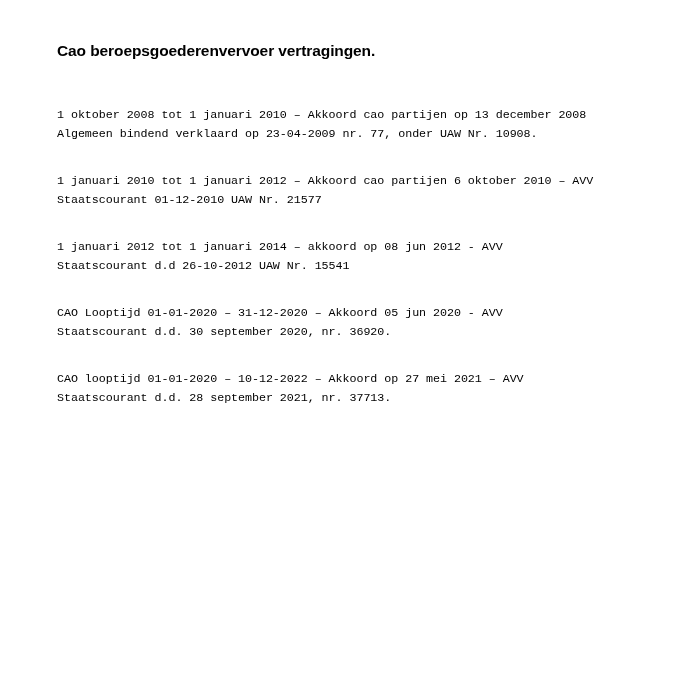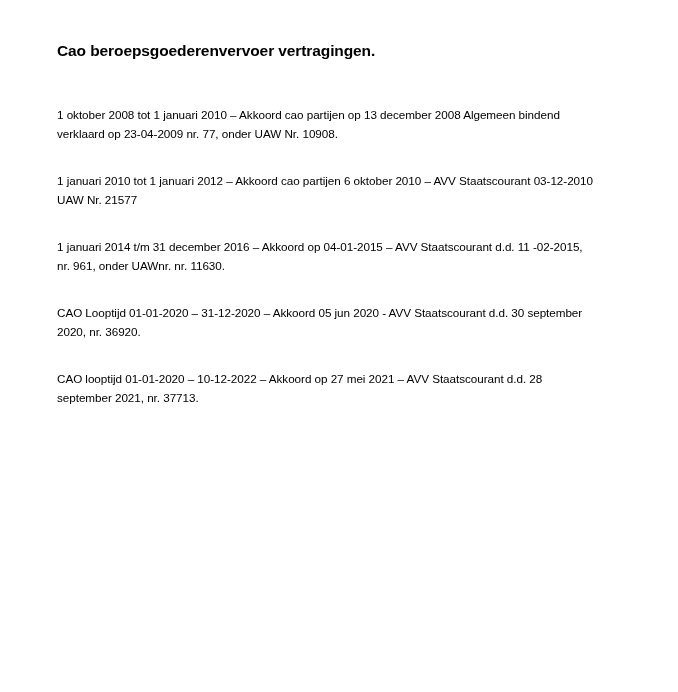--- a/index.html
+++ b/index.html
@@ -32,44 +32,45 @@
   .paragraph {
     font-size: 11.7px;
     line-height: 1.62;
     margin: 0;
     color: #000000;
     letter-spacing: -0.05px;
     text-align: left;
   }
   .para-block {
     margin-top: 28px;
+    font-family: Liberation Mono, monospace;
   }
   .para-block.first {
     margin-top: 45px;
   }
 </style>
 </head>
 <body>
 
 <div class="page">
 
   <h1 class="doc-title">Cao beroepsgoederenvervoer vertragingen.</h1>
 
   <div class="para-block first">
     <p class="paragraph">1 oktober 2008 tot 1 januari 2010 – Akkoord cao partijen op 13 december 2008 Algemeen bindend verklaard op 23-04-2009  nr. 77, onder UAW Nr. 10908.</p>
   </div>
 
   <div class="para-block">
-    <p class="paragraph">1 januari 2010 tot 1 januari 2012 – Akkoord cao partijen  6 oktober 2010 – AVV Staatscourant 03-12-2010  UAW Nr. 21577</p>
+    <p class="paragraph">1 januari 2010 tot 1 januari 2012 – Akkoord cao partijen  6 oktober 2010 – AVV Staatscourant 01-12-2010  UAW Nr. 21577</p>
   </div>
 
+  <div class="para-block">
+    <p class="paragraph">1 januari 2012 tot 1 januari 2014 – akkoord op 08 jun 2012 -  AVV Staatscourant d.d  26-10-2012 UAW Nr. 15541</p>
+  </div>
 
-  <div class="para-block">
-    <p class="paragraph">1 januari 2014 t/m 31 december 2016 – Akkoord op 04-01-2015 –  AVV Staatscourant d.d. 11 -02-2015, nr. 961, onder UAWnr. nr. 11630.</p>
-  </div>
 
 
 
   <div class="para-block">
     <p class="paragraph">CAO Looptijd 01-01-2020 – 31-12-2020 – Akkoord 05 jun 2020 - AVV Staatscourant d.d. 30 september 2020, nr. 36920.</p>
   </div>
 
   <div class="para-block">
     <p class="paragraph">CAO looptijd 01-01-2020 – 10-12-2022 – Akkoord op  27 mei 2021 – AVV Staatscourant d.d. 28 september 2021, nr. 37713.</p>
   </div>

